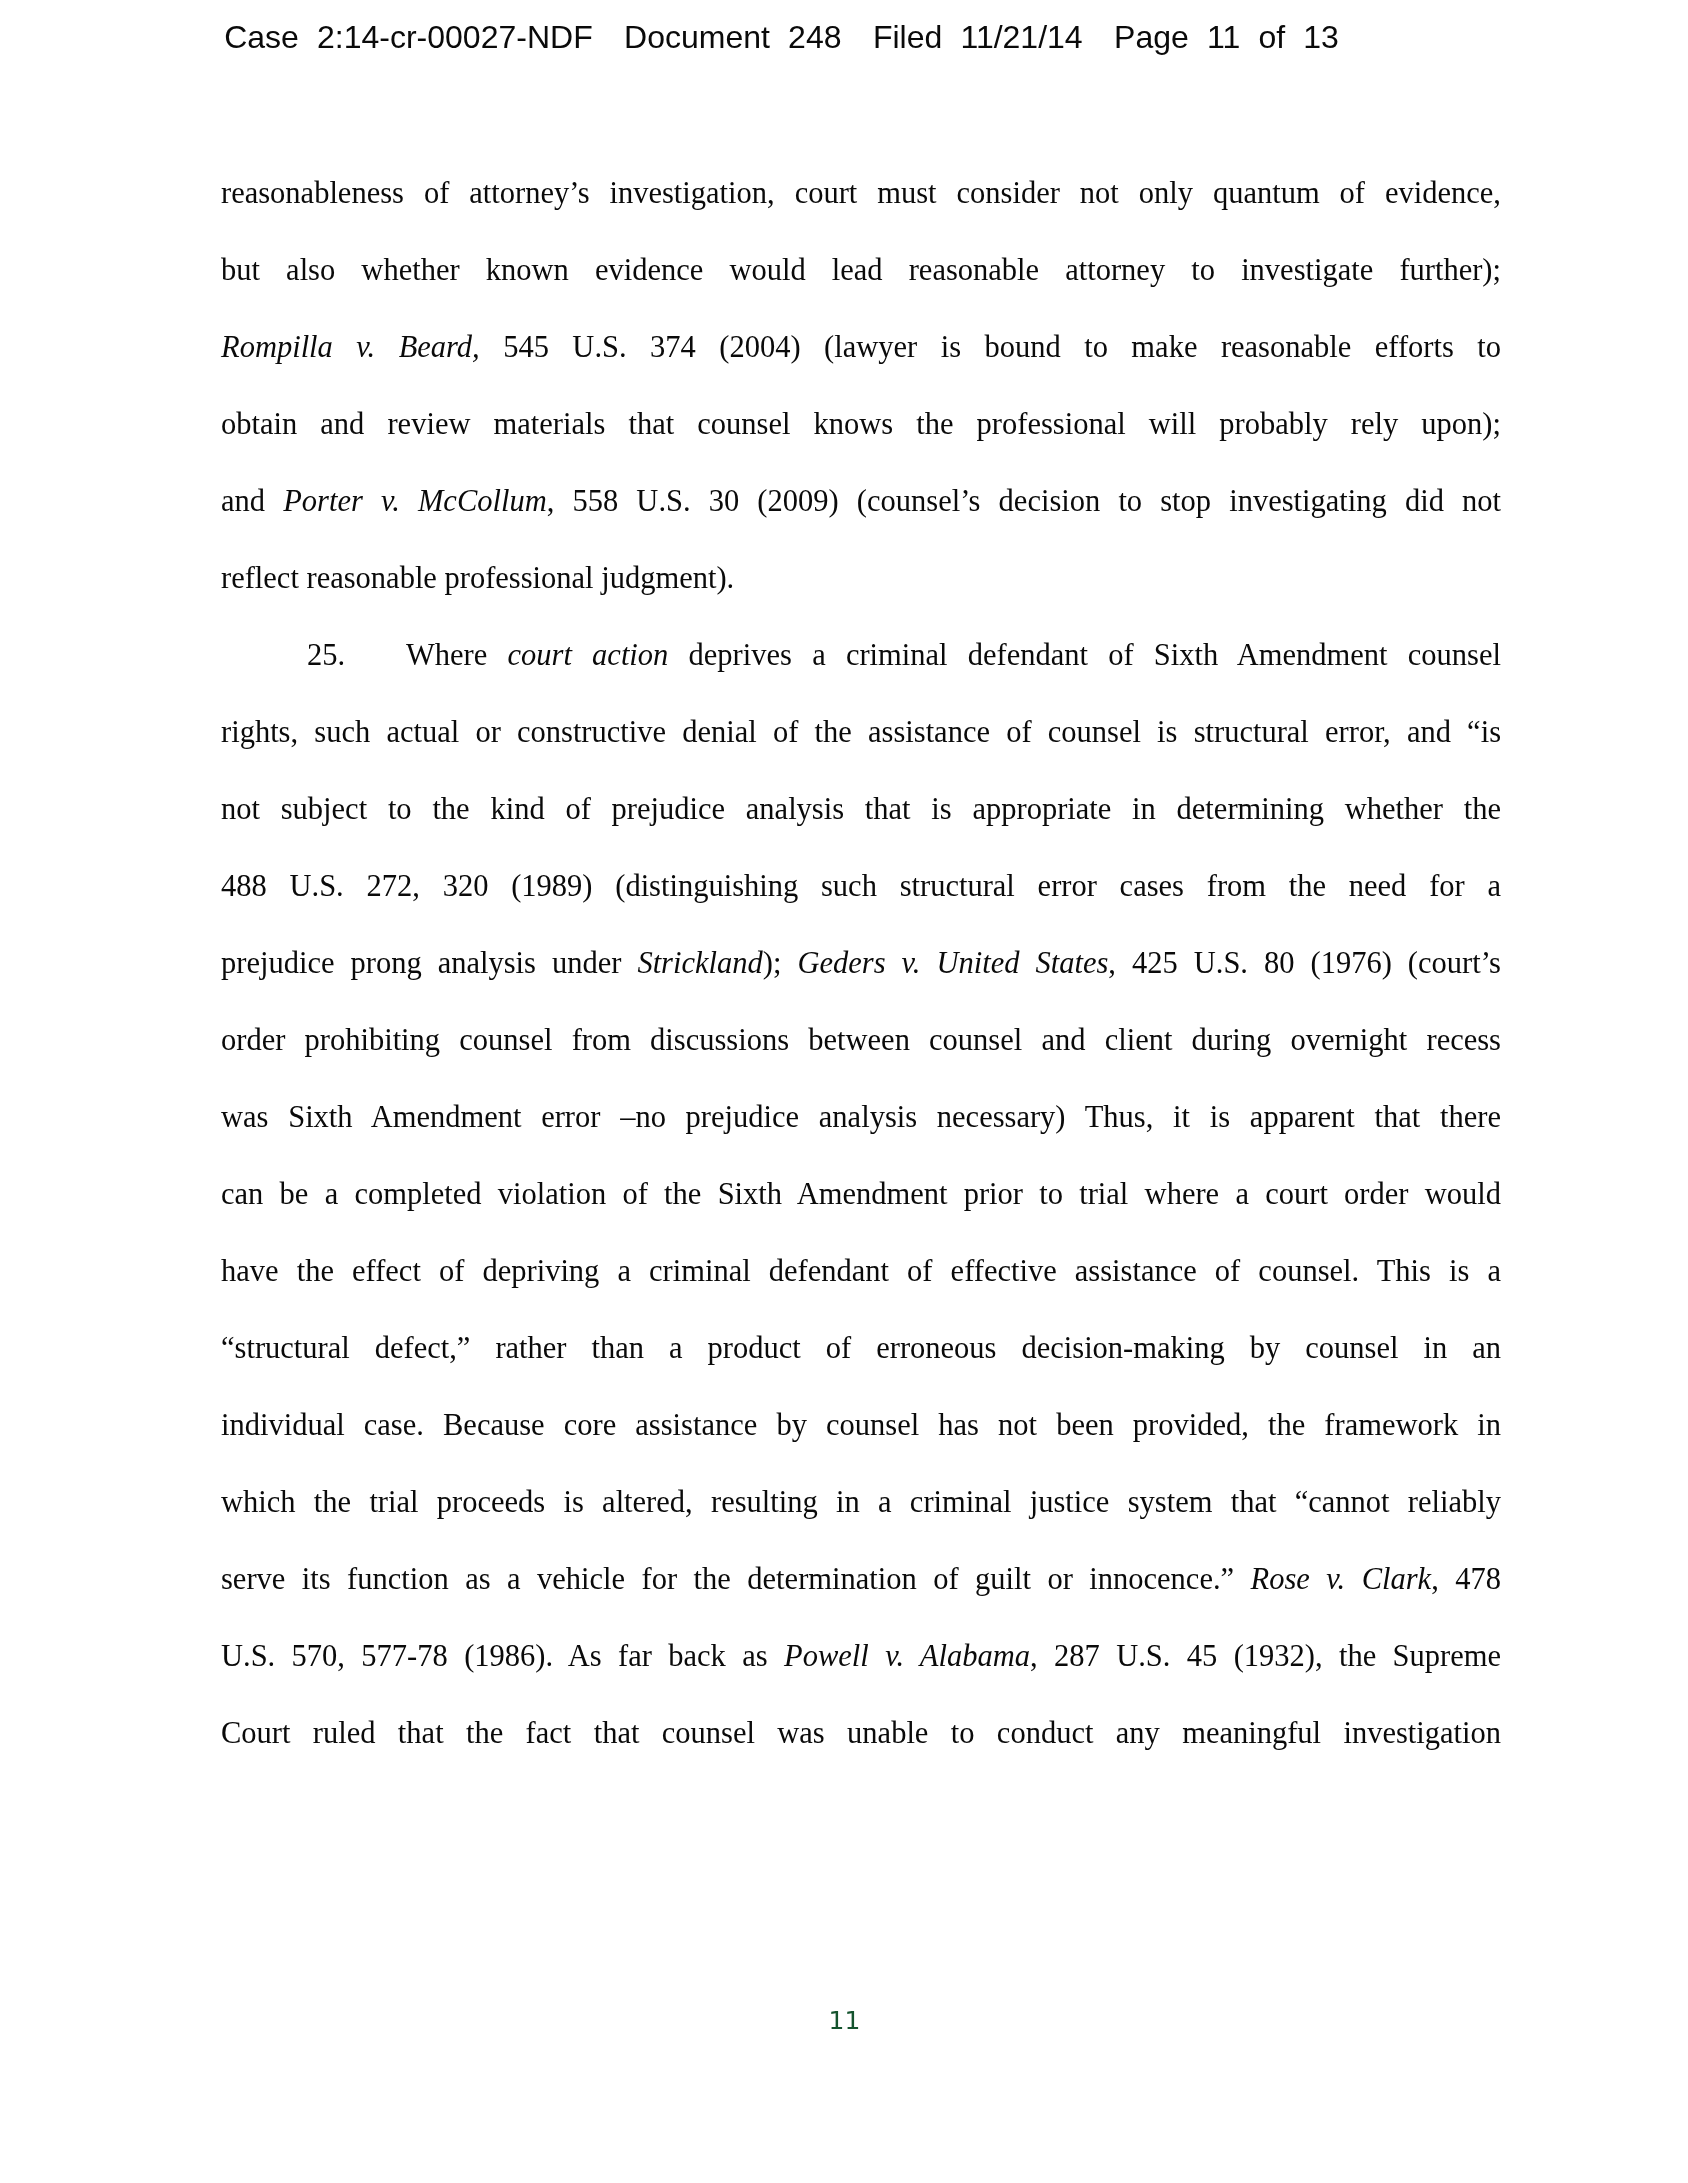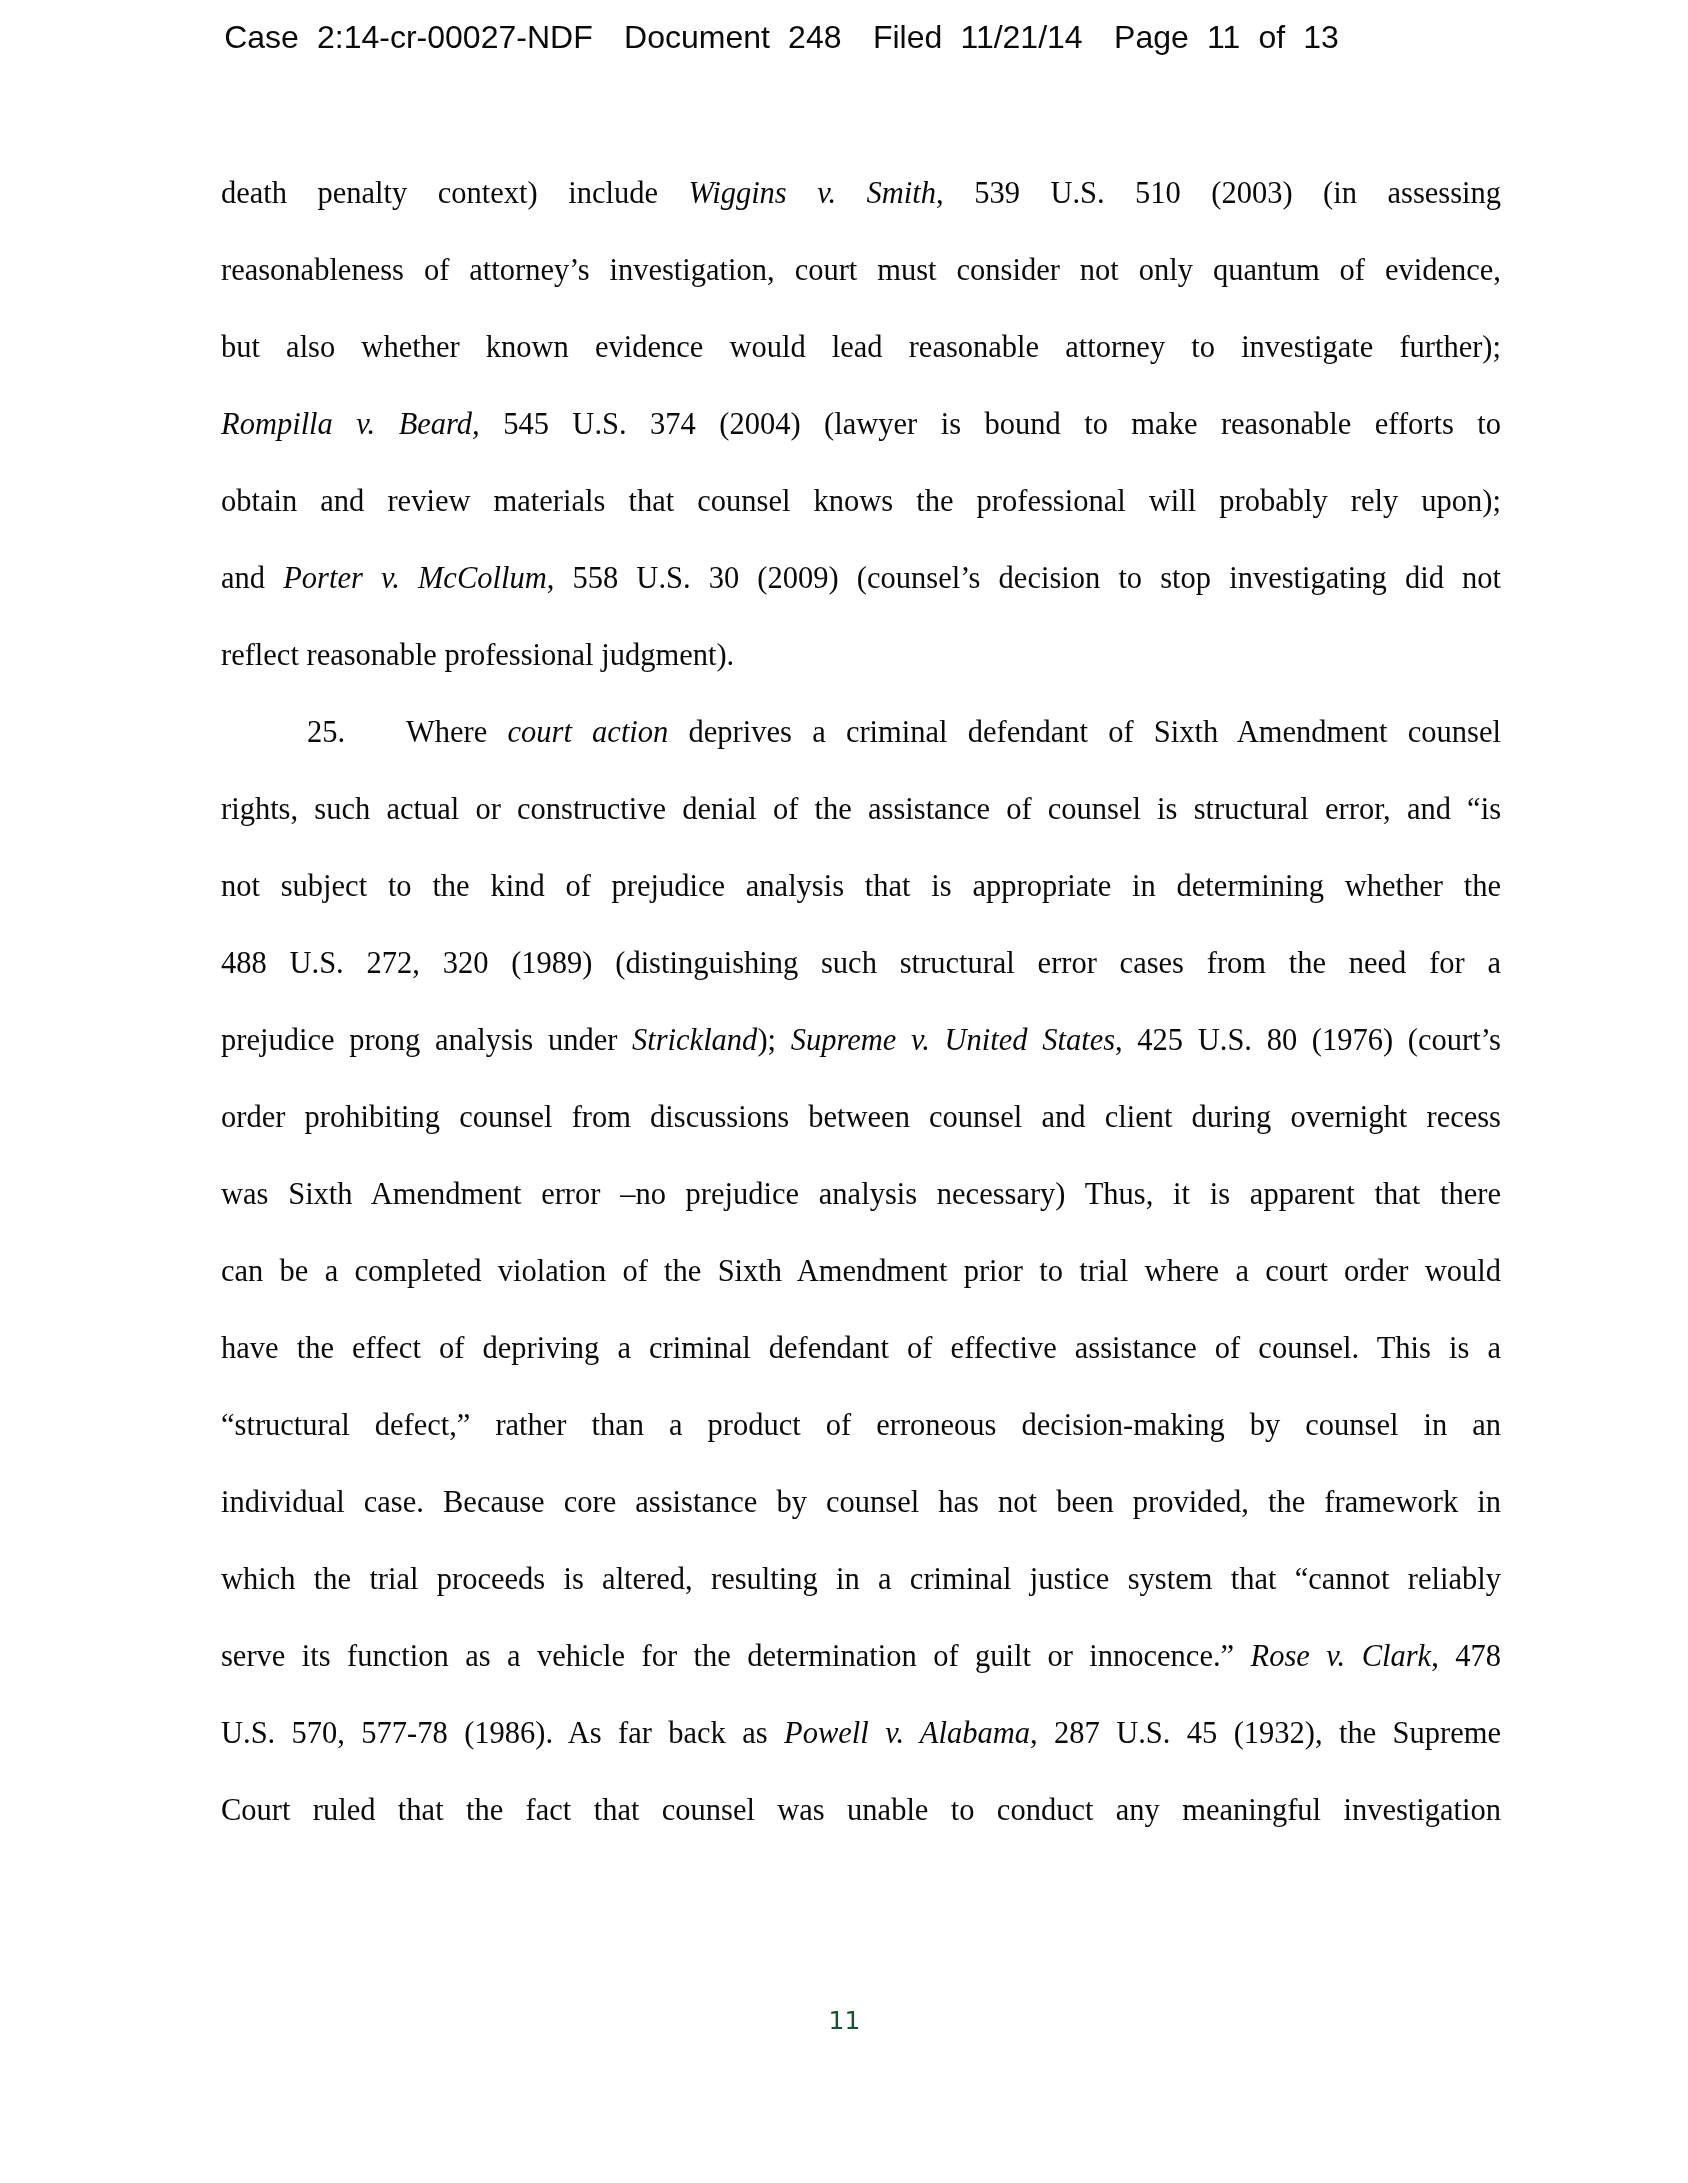--- a/index.html
+++ b/index.html
@@ -66,32 +66,31 @@
 <body>
 
 <div class="header">
   <span>Case 2:14-cr-00027-NDF</span>
   <span>Document 248</span>
   <span>Filed 11/21/14</span>
   <span>Page 11 of 13</span>
 </div>
 
 <div class="body-text" id="body-text">
-    <div class="line"><span>death penalty context) include </span><span class="it">Wiggins v. Smith</span><span>, 539 U.S. 510 (2003) (in assessing</span></div>
     <div class="line"><span>reasonableness of attorney’s investigation, court must consider not only quantum of evidence,</span></div>
     <div class="line"><span>but also whether known evidence would lead reasonable attorney to investigate further);</span></div>
     <div class="line"><span class="it">Rompilla v. Beard,</span><span> 545 U.S. 374 (2004) (lawyer is bound to make reasonable efforts to</span></div>
     <div class="line"><span>obtain and review materials that counsel knows the professional will probably rely upon);</span></div>
     <div class="line"><span>and </span><span class="it">Porter v. McCollum</span><span>, 558 U.S. 30 (2009) (counsel’s decision to stop investigating did not</span></div>
     <div class="line last"><span>reflect reasonable professional judgment).</span></div>
     <div class="line indent"><span class="para-num">25.</span><span>Where </span><span class="it">court action</span><span> deprives a criminal defendant of Sixth Amendment counsel</span></div>
     <div class="line"><span>rights, such actual or constructive denial of the assistance of counsel is structural error, and “is</span></div>
     <div class="line"><span>not subject to the kind of prejudice analysis that is appropriate in determining whether the</span></div>
     <div class="line"><span>488 U.S. 272, 320 (1989) (distinguishing such structural error cases from the need for a</span></div>
-    <div class="line"><span>prejudice prong analysis under </span><span class="it">Strickland</span><span>); </span><span class="it">Supreme v. United States</span><span>, 425 U.S. 80 (1976) (court’s</span></div>
+    <div class="line"><span>prejudice prong analysis under </span><span class="it">Strickland</span><span>); </span><span class="it">Geders v. United States</span><span>, 425 U.S. 80 (1976) (court’s</span></div>
     <div class="line"><span>order prohibiting counsel from discussions between counsel and client during overnight recess</span></div>
     <div class="line"><span>was Sixth Amendment error –no prejudice analysis necessary)  Thus, it is apparent that there</span></div>
     <div class="line"><span>can be a completed violation of the Sixth Amendment prior to trial where a court order would</span></div>
     <div class="line"><span>have the effect of depriving a criminal defendant of effective assistance of counsel.  This is a</span></div>
     <div class="line"><span>“structural defect,” rather than a product of erroneous decision-making by counsel in an</span></div>
     <div class="line"><span>individual case.  Because core assistance by counsel has not been provided, the framework in</span></div>
     <div class="line"><span>which the trial proceeds is altered, resulting in a criminal justice system that “cannot reliably</span></div>
     <div class="line"><span>serve its function as a vehicle for the determination of guilt or innocence.”  </span><span class="it">Rose v. Clark</span><span>, 478</span></div>
     <div class="line"><span>U.S. 570, 577-78 (1986).  As far back as </span><span class="it">Powell v. Alabama</span><span>, 287 U.S. 45 (1932), the Supreme</span></div>
     <div class="line"><span>Court ruled that the fact that counsel was unable to conduct any meaningful investigation</span></div>

